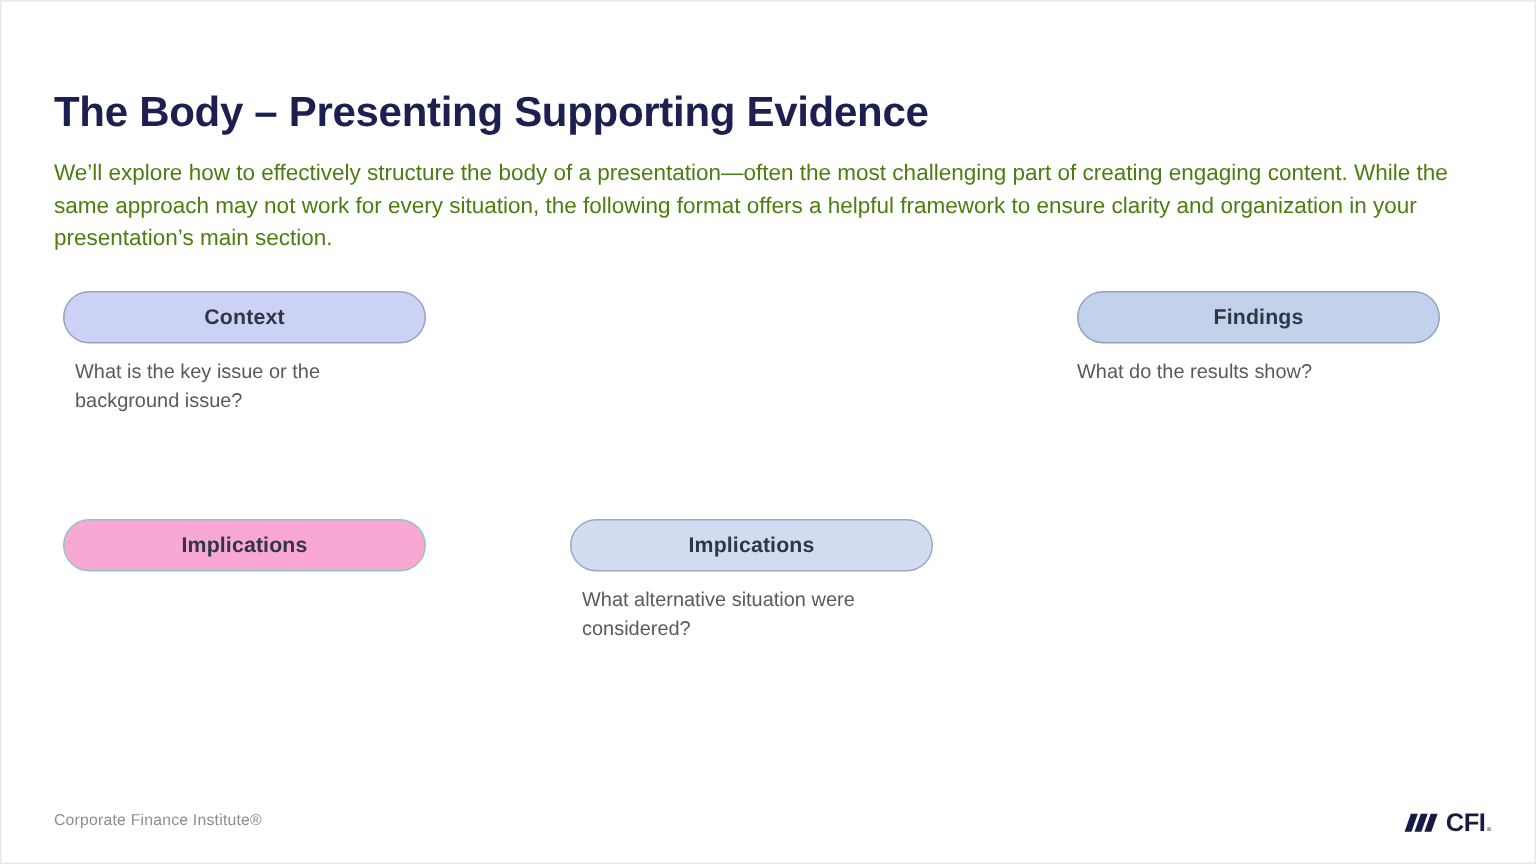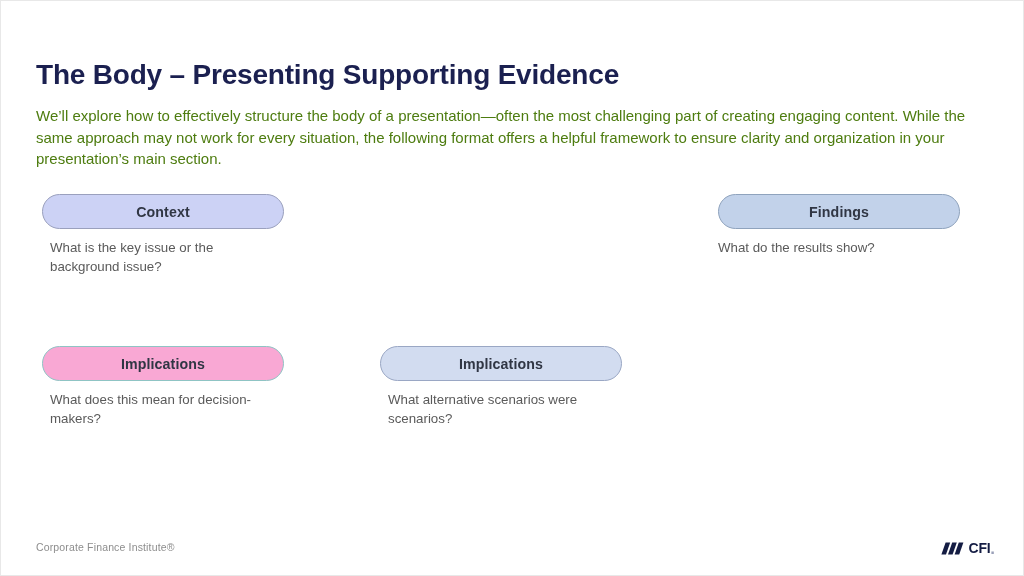--- a/index.html
+++ b/index.html
@@ -105,21 +105,21 @@
     right: 28px;
     top: 537px;
     display: flex;
     align-items: center;
     height: 20px;
   }
   #logo-mark {
     display: block;
   }
   #logo-wordmark {
-    font-size: 14px;
+    font-size: 17px;
     font-weight: bold;
     color: #141c43;
     letter-spacing: -0.3px;
     margin-left: 3px;
     line-height: 1;
   }
   #logo-dot {
     font-size: 17px;
     font-weight: bold;
     color: #9aa0b8;
@@ -149,28 +149,27 @@
     <div class="pill" style="background: rgb(194, 210, 234); border: 1px solid rgb(143, 163, 189); color: rgb(48, 54, 68);">
       <span>Findings</span>
     </div>
     <div class="card-desc centered">What do the results show?</div>
   </div>
 
   <div class="card col-1 row-2">
     <div class="pill" style="background: #f9a8d4; border: 1px solid rgb(143, 196, 196); color: rgb(48, 54, 68);">
       <span>Implications</span>
     </div>
-    <div class="card-desc">What does this mean for decision-makers?</div>
   </div>
 
   <div class="card col-2 row-2">
     <div class="pill" style="background: rgb(210, 220, 240); border: 1px solid rgb(154, 167, 196); color: rgb(48, 54, 68);">
       <span>Implications</span>
     </div>
-    <div class="card-desc">What alternative scenarios were scenarios?</div>
+    <div class="card-desc">What alternative situation were considered?</div>
   </div>
 
   <div id="footer-text">Corporate Finance Institute®</div>
 
   <div id="logo">
     <svg id="logo-mark" width="26" height="15" viewBox="0 0 26 15" aria-hidden="true">
       <g fill="#141c43">
         <polygon points="5.6,1.5 10.2,1.5 6.0,13.5 1.4,13.5"></polygon>
         <polygon points="12.2,1.5 16.8,1.5 12.6,13.5 8.0,13.5"></polygon>
         <polygon points="18.8,1.5 23.4,1.5 19.2,13.5 14.6,13.5"></polygon>

